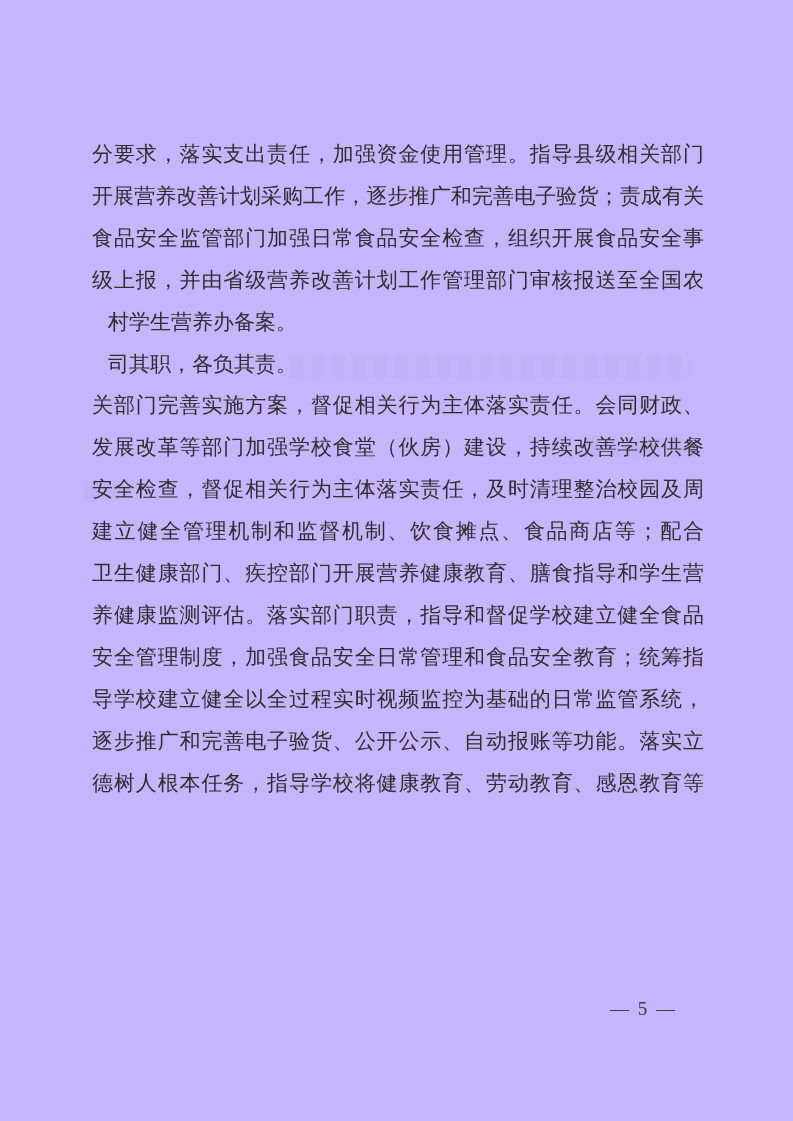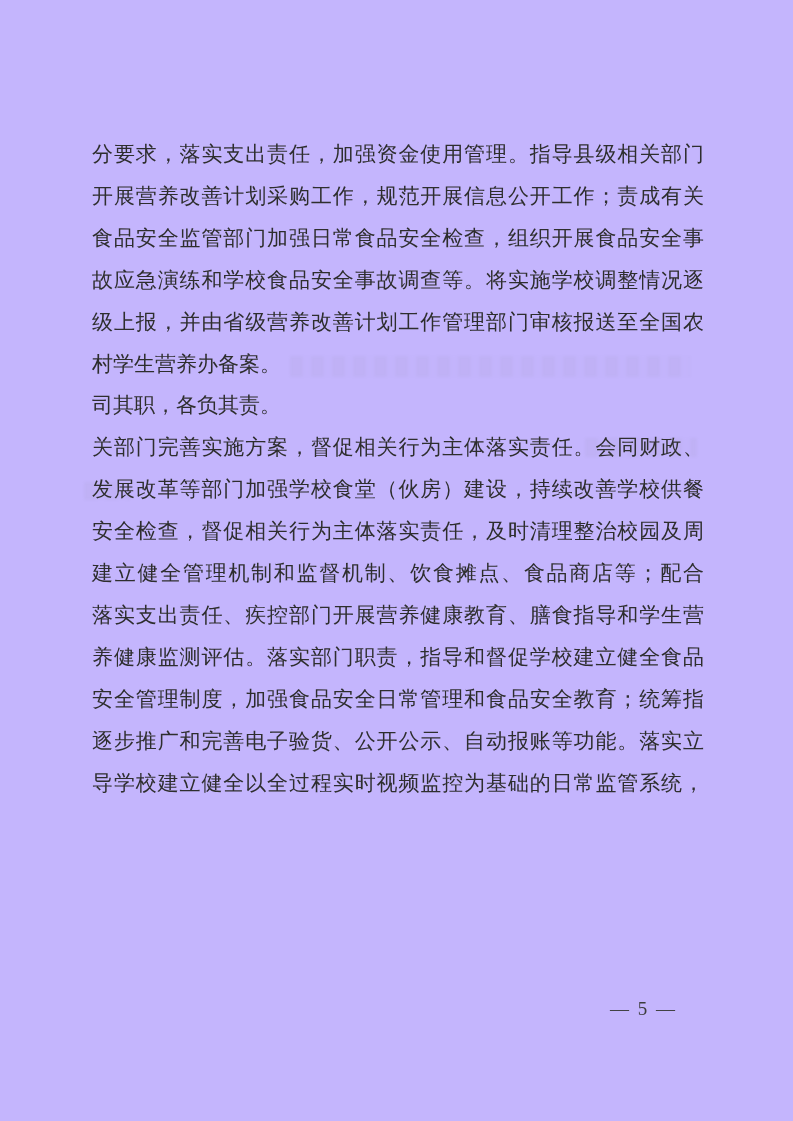--- a/index.html
+++ b/index.html
@@ -25,20 +25,21 @@
     font-size: 21px;
     line-height: 41.9px;
     color: #2e2e2e;
     text-align: justify;
     text-align-last: justify;
     white-space: nowrap;
   }
   .line.last {
     text-align: right;
     text-align-last: left;
+    margin-left: 16px;
   }
   .line.indent {
     padding-left: 48px;
   }
   .clause-label {
     font-weight: bold;
     margin-right: 0.55em;
   }
   .page-number {
     position: absolute;
@@ -65,35 +66,35 @@
   .smudge-b { left: 585px; top: 438px; width: 112px; height: 19px; }
   .smudge-c { left: 84px;  top: 482px; width: 46px;  height: 18px; }
 </style>
 </head>
 <body>
 
 <div class="page">
 
   <div class="textblock">
     <div class="line"><span>分要求，落实支出责任，加强资金使用管理。指导县级相关部门</span></div>
-    <div class="line"><span>开展营养改善计划采购工作，规范开展信息公开工作；责成有关</span></div>
+    <div class="line"><span>开展营养改善计划采购工作，逐步推广和完善电子验货；责成有关</span></div>
     <div class="line"><span>食品安全监管部门加强日常食品安全检查，组织开展食品安全事</span></div>
-    <div class="line"><span>故应急演练和学校食品安全事故调查等。将实施学校调整情况逐</span></div>
     <div class="line"><span>级上报，并由省级营养改善计划工作管理部门审核报送至全国农</span></div>
     <div class="line last"><span>村学生营养办备案。</span></div>
     <div class="line last"><span>司其职，各负其责。</span></div>
     <div class="line"><span>关部门完善实施方案，督促相关行为主体落实责任。会同财政、</span></div>
     <div class="line"><span>发展改革等部门加强学校食堂（伙房）建设，持续改善学校供餐</span></div>
     <div class="line"><span>安全检查，督促相关行为主体落实责任，及时清理整治校园及周</span></div>
     <div class="line"><span>建立健全管理机制和监督机制、饮食摊点、食品商店等；配合</span></div>
-    <div class="line"><span>落实支出责任、疾控部门开展营养健康教育、膳食指导和学生营</span></div>
+    <div class="line"><span>卫生健康部门、疾控部门开展营养健康教育、膳食指导和学生营</span></div>
     <div class="line"><span>养健康监测评估。落实部门职责，指导和督促学校建立健全食品</span></div>
     <div class="line"><span>安全管理制度，加强食品安全日常管理和食品安全教育；统筹指</span></div>
+    <div class="line"><span>导学校建立健全以全过程实时视频监控为基础的日常监管系统，</span></div>
     <div class="line"><span>逐步推广和完善电子验货、公开公示、自动报账等功能。落实立</span></div>
-    <div class="line"><span>导学校建立健全以全过程实时视频监控为基础的日常监管系统，</span></div>
+    <div class="line"><span>德树人根本任务，指导学校将健康教育、劳动教育、感恩教育等</span></div>
   </div>
 
   <div class="smudge smudge-a"></div>
   <div class="smudge smudge-b"></div>
   <div class="smudge smudge-c"></div>
 
   <div class="page-number">— 5 —</div>
 
 </div>
 

